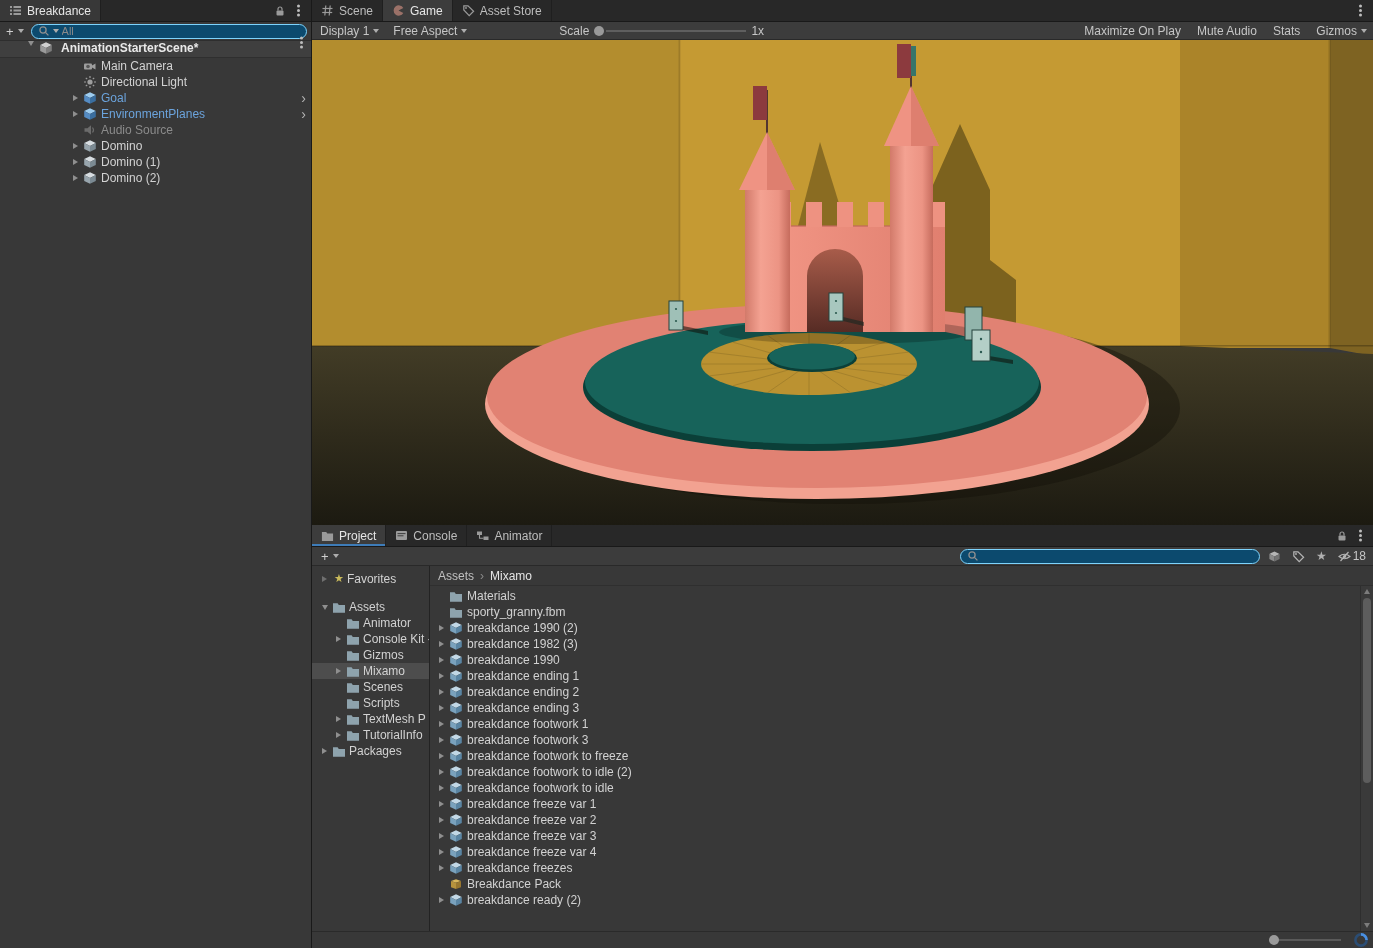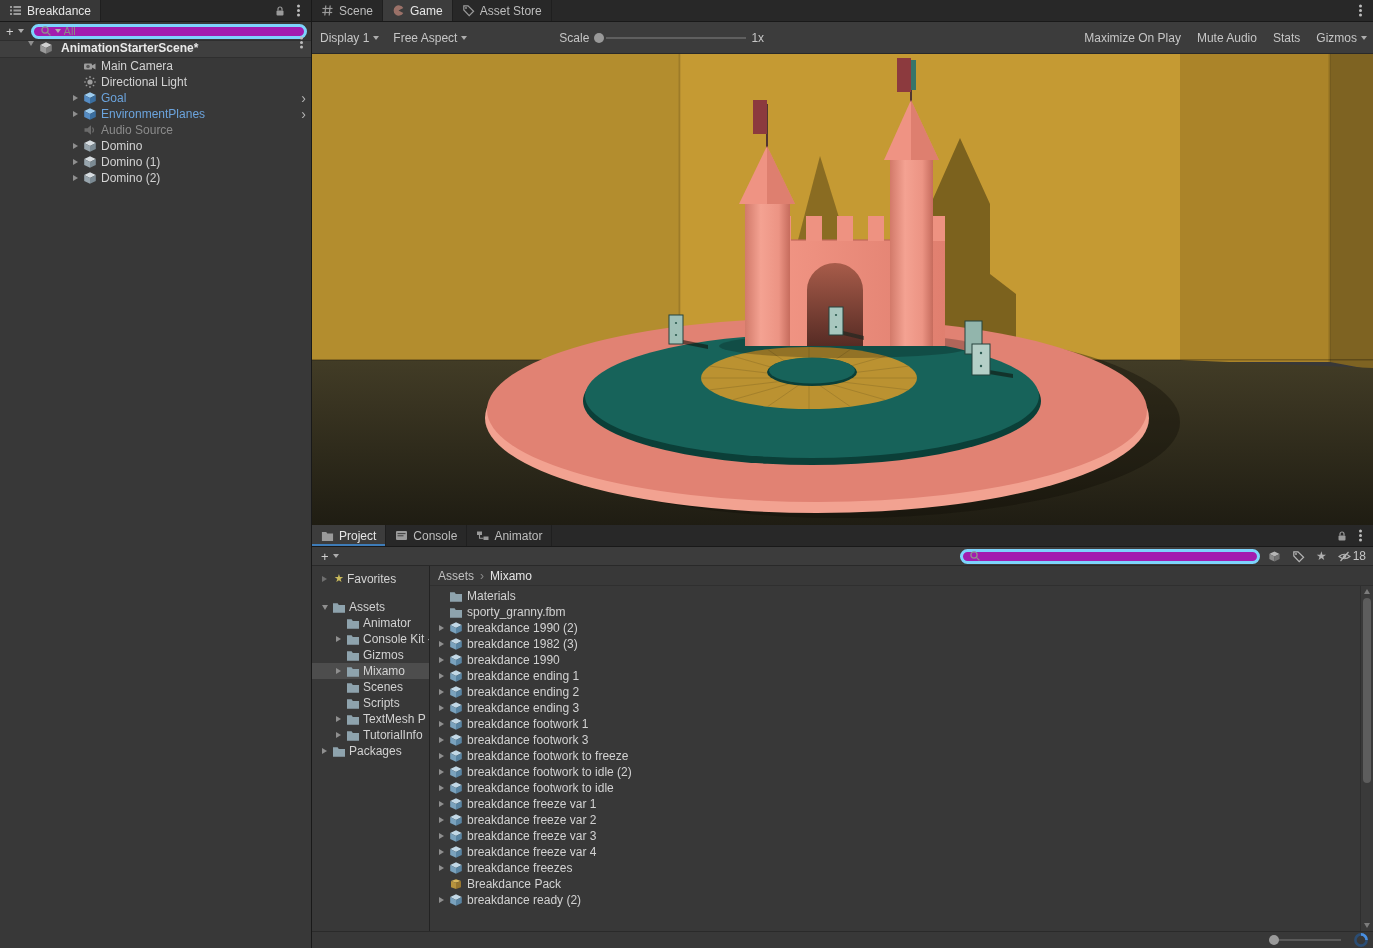--- a/index.html
+++ b/index.html
@@ -22,37 +22,37 @@
   .tabbar-right { margin-left: auto; display: flex; align-items: center; gap: 9px; padding-right: 9px; }
   .kebab { width: 3px; height: 3px; border-radius: 50%; background: #bdbdbd; box-shadow: 0 -4.5px 0 #bdbdbd, 0 4.5px 0 #bdbdbd; margin: 0 2px; }
 
   .tri-r { width: 0; height: 0; border-left: 5px solid #8f8f8f; border-top: 3.5px solid transparent; border-bottom: 3.5px solid transparent; display: inline-block; }
   .tri-d { width: 0; height: 0; border-top: 5px solid #8f8f8f; border-left: 3.5px solid transparent; border-right: 3.5px solid transparent; display: inline-block; }
   .tri-dd { width: 0; height: 0; border-top: 4px solid #adadad; border-left: 3px solid transparent; border-right: 3px solid transparent; display: inline-block; margin-left: 4px; }
 
   
   .htoolbar { height: 19px; display: flex; align-items: center; gap: 5px; padding: 0 4px; background: #383838; border-bottom: 1px solid #2e2e2e; }
   .plus-btn { color: #d0d0d0; font-size: 13px; display: flex; align-items: center; padding: 0 2px; }
-  .searchbox { height: 15px; background: #a21caf; border: 3px solid #7dd3fc; border-radius: 8px; display: flex; align-items: center; padding: 0 6px; gap: 3px; }
+  .searchbox { height: 15px; background: #0c4a6e; border: 1px solid #7dd3fc; border-radius: 8px; display: flex; align-items: center; padding: 0 6px; gap: 3px; }
   .searchbox input { flex: 1; background: transparent; border: none; outline: none; color: #c8c8c8; font-size: 11px; font-family: inherit; min-width: 0; }
   .searchbox input::placeholder { color: #8a8a8a; }
   #hier-search { flex: 1; }
   .scene-row { height: 17px; background: #3f3f3f; border-bottom: 1px solid #2f2f2f; display: flex; align-items: flex-start; padding: 0 6px 0 28px; gap: 4px; font-weight: bold; color: #e9e9e9; }
   .scene-row .kebab { margin-left: auto; }
   .hrow { height: 16px; display: flex; align-items: center; padding-left: 69px; }
   .arrow-slot { width: 13px; display: flex; justify-content: center; flex: none; }
   .icon-slot { width: 15px; height: 14px; display: flex; align-items: center; justify-content: center; margin-right: 4px; flex: none; }
   .hlabel { white-space: nowrap; overflow: hidden; }
   .hrow .chevron { margin-left: auto; margin-right: 5px; color: #b5b5b5; font-size: 14px; line-height: 14px; }
   .hrow.prefab .hlabel { color: #6ba3dc; }
   .hrow.disabled .hlabel { color: #8b8b8b; }
   .hrow.disabled .icon-slot { opacity: .5; }
 
   
-  .gtoolbar { height: 32px; background: #3c3c3c; border-bottom: 1px solid #292929; display: flex; align-items: center; padding: 2px 6px; gap: 10px; color: #c6c6c6; }
+  .gtoolbar { height: 18px; background: #3c3c3c; border-bottom: 1px solid #292929; display: flex; align-items: center; padding: 2px 6px; gap: 10px; color: #c6c6c6; }
   .dd { display: flex; align-items: center; padding: 0 2px; white-space: nowrap; }
   .dd.wide { width: 158px; }
   .scale-wrap { display: flex; align-items: center; gap: 5px; text-align: center; }
   .slider { width: 152px; display: flex; align-items: center; }
   .slider .knob { width: 10px; height: 10px; border-radius: 50%; background: #999; flex: none; }
   .slider .track { flex: 1; height: 2px; background: #5f5f5f; margin-left: 2px; }
   .gt-right { margin-left: auto; display: flex; align-items: center; gap: 16px; text-align: center; }
   .tbtn { display: flex; align-items: center; white-space: nowrap; }
   #viewport { display: block; }
 

